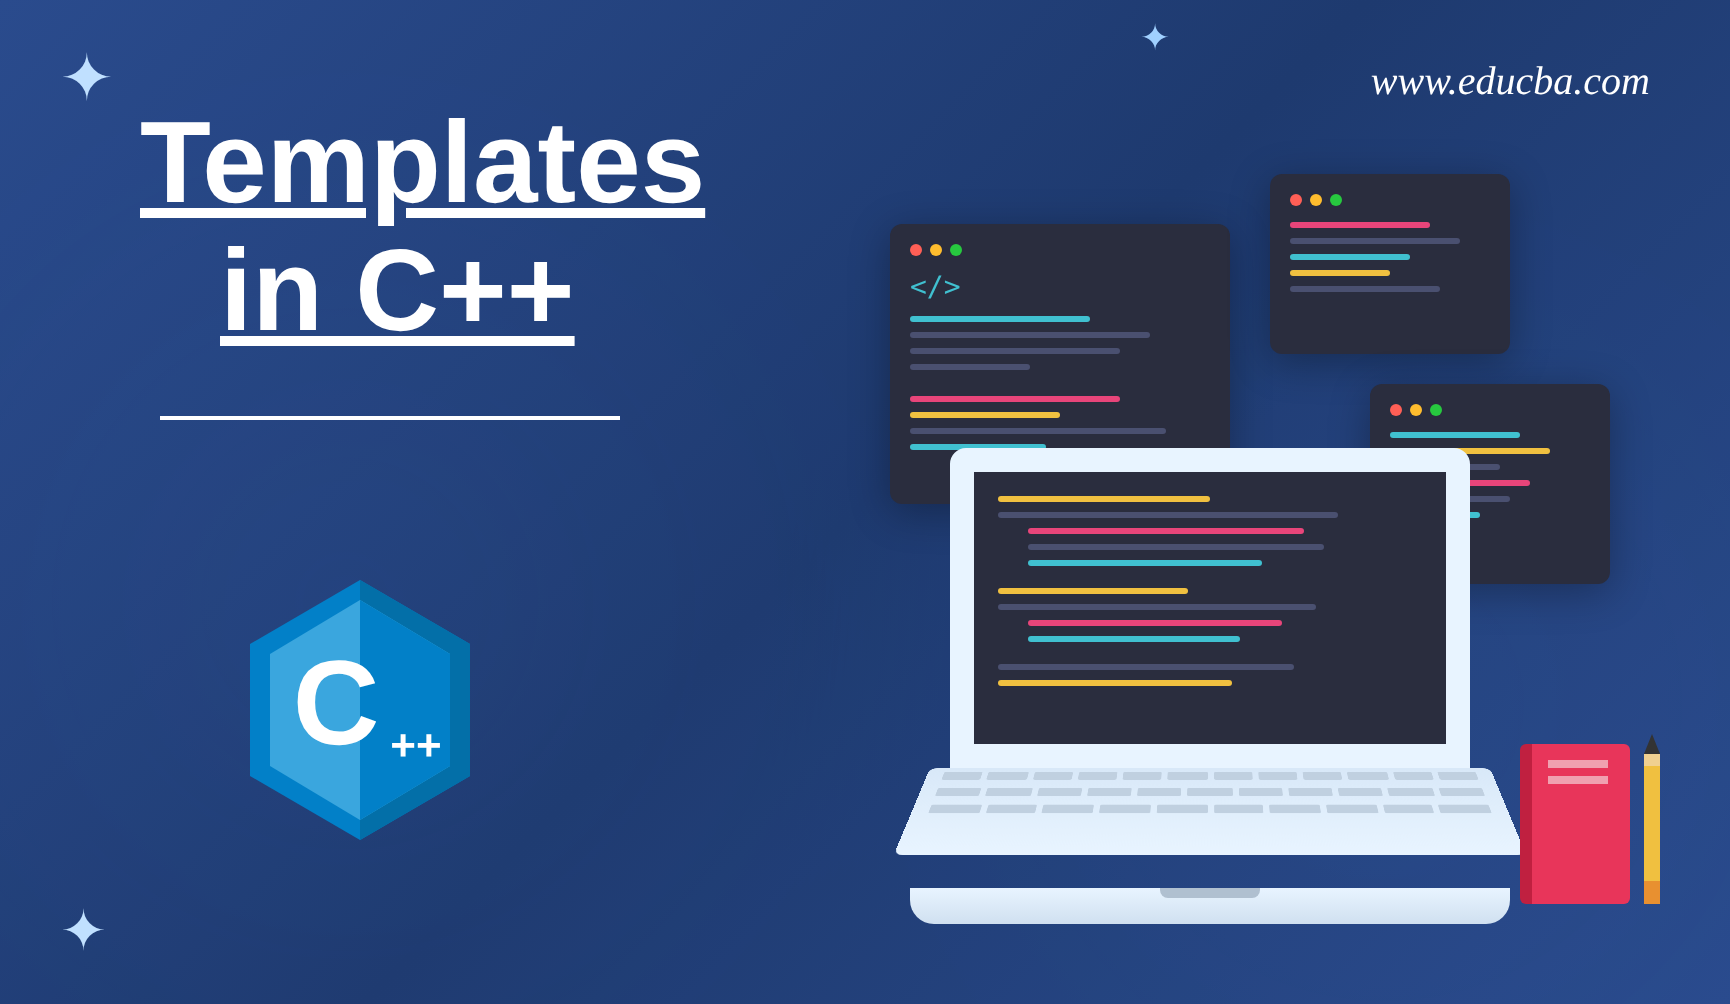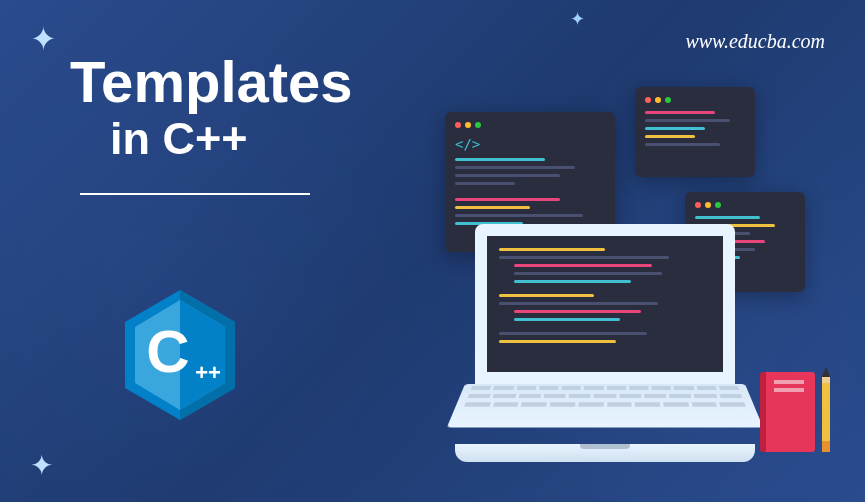--- a/index.html
+++ b/index.html
@@ -30,28 +30,29 @@
     .sparkle2 { top: 8px; left: 570px; font-size: 18px; }
     .sparkle3 { top: 140px; left: 480px; font-size: 12px; }
     .sparkle4 { bottom: 20px; left: 30px; font-size: 28px; color: #c0e0ff; }
 
     
     .title-block {
       position: absolute;
       top: 50px;
       left: 70px;
       color: #fff;
+      text-decoration: underline;
     }
     .title-line1 {
       font-size: 58px;
       font-weight: bold;
       line-height: 1.1;
     }
     .title-line2 {
-      font-size: 45px;
+      font-size: 58px;
       font-weight: bold;
       line-height: 1.1;
       padding-left: 40px;
     }
     .title-divider {
       width: 230px;
       height: 2px;
       background: #fff;
       margin-top: 30px;
       margin-left: 10px;

